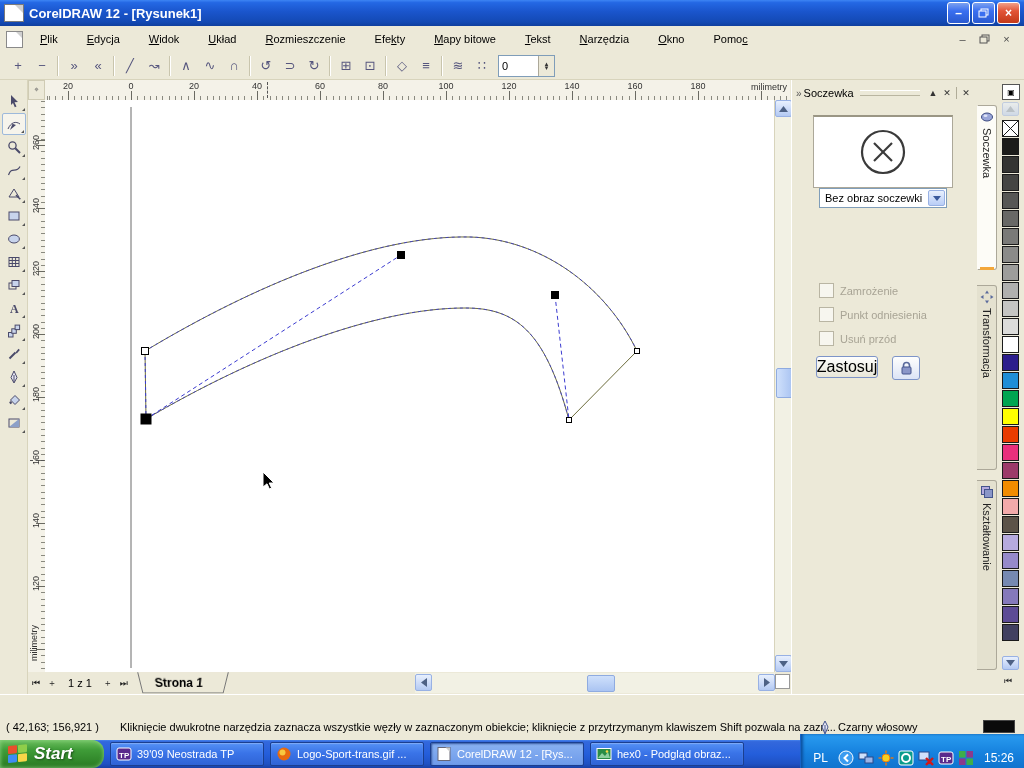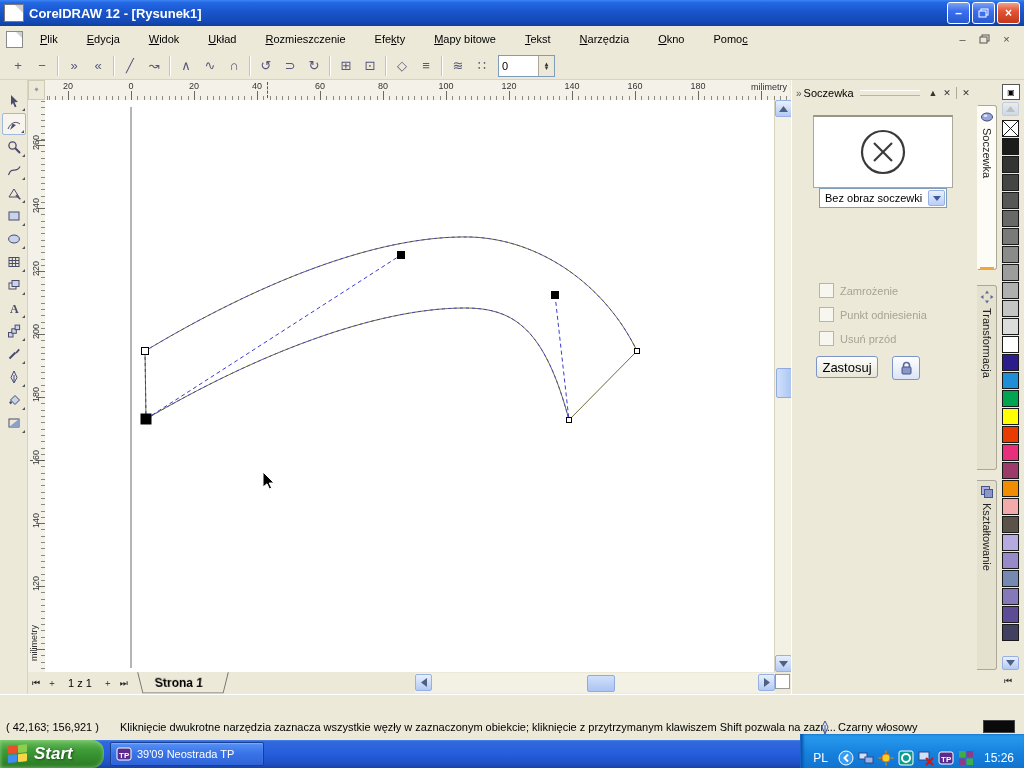--- a/index.html
+++ b/index.html
@@ -100,21 +100,21 @@
   #lens-preview{position:absolute;left:21px;top:35px;width:138px;height:70px;background:#fff;
     border:1px solid #aca899;border-top:2px solid #9a9684;display:flex;align-items:center;justify-content:center;}
   #lens-preview svg{display:block;}
   #lens-select{position:absolute;left:27px;top:108px;width:128px;height:20px;background:#fff;border:1px solid #7f9db9;
     display:flex;align-items:center;box-sizing:border-box;}
   #lens-select .val{flex:1;padding-left:5px;font-size:11px;}
   #lens-select .chev{width:17px;height:16px;margin-right:1px;border-radius:2px;background:linear-gradient(180deg,#e8f0fd,#b9cdf6);border:1px solid #98b1e4;display:flex;align-items:center;justify-content:center;box-sizing:border-box;}
   .chk-row{position:absolute;left:27px;display:flex;align-items:center;color:#a8a495;}
   .chk-box{width:13px;height:13px;border:1px solid #b9b5a3;background:#f7f6ef;margin-right:6px;}
   #apply-btn{position:absolute;left:24px;top:276px;width:62px;height:22px;background:linear-gradient(180deg,#fefefd,#e8e6d8);
-    border:1px solid #7d94c8;border-radius:3px;font-size:13px;display:flex;align-items:center;justify-content:center;font-family:inherit;}
+    border:1px solid #7d94c8;border-radius:3px;font-size:16px;display:flex;align-items:center;justify-content:center;font-family:inherit;}
   #lock-btn{position:absolute;left:100px;top:276px;width:26px;height:22px;background:linear-gradient(180deg,#fefefd,#dce4f6);
     border:1px solid #7d94c8;border-radius:3px;display:flex;align-items:center;justify-content:center;}
 
   
   #docker-tabs{left:977px;top:80px;width:21px;height:614px;background:#ece9d8;}
   .dtab{position:absolute;left:0;width:20px;border:1px solid #aca899;border-left:0;border-radius:0 3px 3px 0;
     background:#e4e1cf;display:flex;flex-direction:column;align-items:center;padding-top:4px;box-sizing:border-box;}
   .dtab.active{background:#fdfcf7;border-left:1px solid #fdfcf7;}
   .dtab .txt{writing-mode:vertical-rl;font-size:11px;color:#222;margin-top:4px;}
   .dtab .ic{width:14px;height:14px;}
@@ -578,20 +578,42 @@
     <span>Start</span>
   </div>
   <div id="task-buttons" style="display:flex;align-items:center;">
       <div class="task">
         <span class="ticon"><svg width="16" height="16">
             <rect x="1" y="2" width="14" height="12" rx="2" fill="#5a2a8c" stroke="#fff"></rect>
             <text x="3" y="11.5" font-size="8" font-weight="bold" fill="#fff">TP</text>
           </svg></span>
         <span>39'09 Neostrada TP</span>
       </div>
+      <div class="task">
+        <span class="ticon"><svg width="16" height="16">
+            <circle cx="8" cy="8" r="6.5" fill="#e86a10"></circle>
+            <circle cx="6.5" cy="6.5" r="3" fill="#f8c840"></circle>
+          </svg></span>
+        <span>Logo-Sport-trans.gif ...</span>
+      </div>
+      <div class="task active">
+        <span class="ticon"><svg width="16" height="16">
+            <rect x="2" y="1.5" width="12" height="13" fill="#fff" stroke="#667"></rect>
+            <path d="M14 1.5 L14 6 L9.5 1.5 Z" fill="#ccc"></path>
+          </svg></span>
+        <span>CorelDRAW 12 - [Rys...</span>
+      </div>
+      <div class="task">
+        <span class="ticon"><svg width="16" height="16">
+            <rect x="1" y="2.5" width="14" height="11" fill="#2a8c46" stroke="#fff"></rect>
+            <path d="M2 12 L6 7 L9 10 L12 6 L14 12 Z" fill="#8fd0a0"></path>
+            <circle cx="11" cy="5.5" r="1.3" fill="#f8d648"></circle>
+          </svg></span>
+        <span>hex0 - Podgląd obraz...</span>
+      </div>
     </div>
   <div id="tray">
     <span class="lang">PL</span>
     <div id="tray-icons" style="display:flex;align-items:center;">
         <span class="tray-ico"><svg width="16" height="16">
             <circle cx="8" cy="8" r="7" fill="#3a9cf0" stroke="#fff"></circle>
             <path d="M10 4.5 L6.5 8 L10 11.5" fill="none" stroke="#fff" stroke-width="2"></path>
           </svg></span>
         <span class="tray-ico"><svg width="16" height="16">
             <rect x="1" y="3" width="8" height="6" fill="#cfe0fb" stroke="#2a4a8c"></rect>

